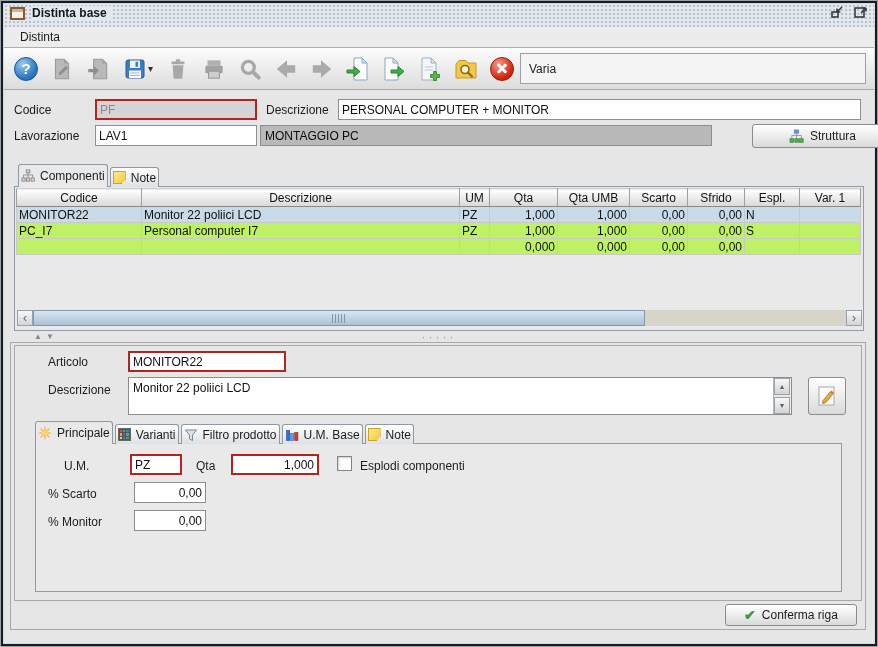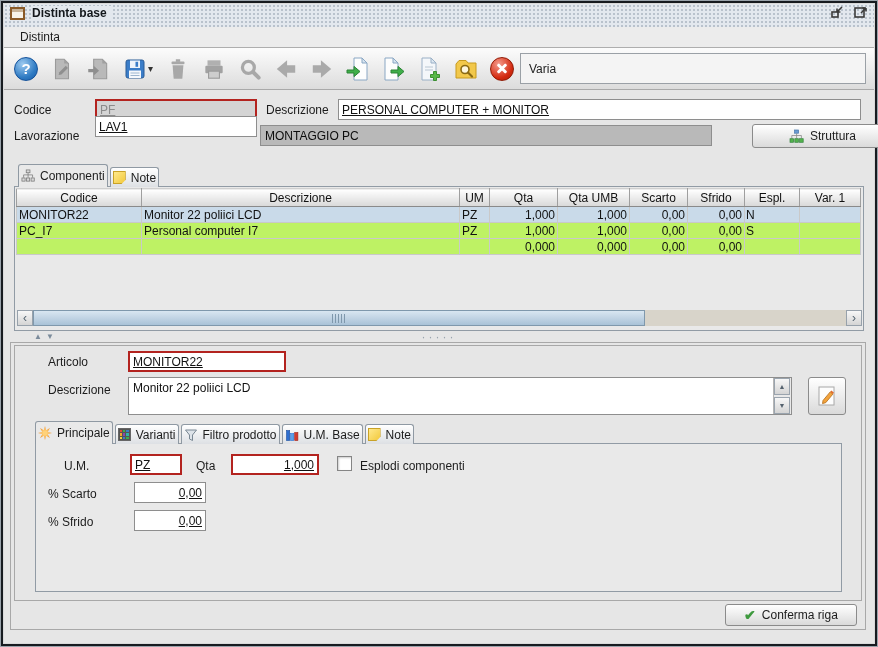--- a/index.html
+++ b/index.html
@@ -47,21 +47,21 @@
   .caret { font-size:10px; color:#333; }
   .ctx-field { position:absolute; right:8px; top:5px; width:346px; height:31px; box-sizing:border-box;
     background:#f4f4f4; border:1px solid #9aa0a6; font-size:12px; color:#222;
     display:flex; align-items:center; padding-left:8px; }
 
   
   .content { position:absolute; left:4px; top:90px; width:870px; height:553px; background:#e6e6e6; }
 
   .lbl { position:absolute; font-size:12px; color:#1c1c1c; white-space:nowrap; }
   .tf { position:absolute; box-sizing:border-box; border:1px solid #8e8e8e; background:#fff;
-    font-family:"Liberation Sans",sans-serif; font-size:12px; color:#111; padding:0 3px;text-decoration:underline; }
+    font-family:"Liberation Sans",sans-serif; font-size:12px; color:#111; padding:0 3px; }
   .req { border:2px solid #b3231f; }
   .num { text-align:right; }
   .dis { background:#d4d4d4; color:#8b8b8b; }
   .ro  { position:absolute; box-sizing:border-box; border:1px solid #8e8e8e; background:#b9b9b9;
     font-size:12px; color:#0c0c0c; display:flex; align-items:center; padding:0 4px; }
   .btn { position:absolute; box-sizing:border-box; display:flex; align-items:center; justify-content:center; gap:6px;
     border:1px solid #8b8b8b; border-radius:3px; background:linear-gradient(#ffffff,#dadada);
     font-size:12px; color:#1c1c1c; }
 
   
@@ -254,21 +254,21 @@
     <div class="ctx-field">Varia</div>
   </div>
 
   <div class="content"></div>
 
   <span class="lbl" style="left:14px; top:103px;">Codice</span>
   <input class="tf req dis" style="left: 95px; top: 99px; width: 162px; height: 21px;" value="PF">
   <span class="lbl" style="left:266px; top:103px;">Descrizione</span>
   <input class="tf" style="left: 338px; top: 99px; width: 523px; height: 21px;" value="PERSONAL COMPUTER + MONITOR">
   <span class="lbl" style="left:14px; top:129px;">Lavorazione</span>
-  <input class="tf" style="left: 95px; top: 116px; width: 162px; height: 21px;" value="LAV1">
+  <input class="tf" style="left: 95px; top: 125px; width: 162px; height: 21px;" value="LAV1">
   <div class="ro" style="left:260px; top:125px; width:452px; height:21px;">MONTAGGIO PC</div>
   <button class="btn" style="left:752px; top:124px; width:141px; height:24px;">
     <svg width="15" height="15" viewBox="0 0 15 15">
       <rect x="5.6" y="1" width="4" height="3.2" fill="#6b9bd2" stroke="#4677ad" stroke-width="0.7"></rect>
       <path d="M7.6 4.4v2.1 M2.8 9.3V6.5h9.6v2.8 M7.6 6.5v2.8" fill="none" stroke="#8a8a8a" stroke-width="0.8"></path>
       <rect x="1" y="9.7" width="3.6" height="3.6" fill="#52b24c" stroke="#35823f" stroke-width="0.7"></rect>
       <rect x="5.8" y="9.7" width="3.6" height="3.6" fill="#52b24c" stroke="#35823f" stroke-width="0.7"></rect>
       <rect x="10.6" y="9.7" width="3.6" height="3.6" fill="#52b24c" stroke="#35823f" stroke-width="0.7"></rect>
     </svg>
     <span>Struttura</span>
@@ -432,20 +432,20 @@
 
   <span class="lbl" style="left:64px; top:459px;">U.M.</span>
   <input class="tf req" style="left: 130px; top: 454px; width: 52px; height: 21px;" value="PZ">
   <span class="lbl" style="left:196px; top:459px;">Qta</span>
   <input class="tf req num" style="left: 231px; top: 454px; width: 88px; height: 21px;" value="1,000">
   <span class="chk" style="left:337px; top:456px;"></span>
   <span class="lbl" style="left:360px; top:459px;">Esplodi componenti</span>
 
   <span class="lbl" style="left:48px; top:487px;">% Scarto</span>
   <input class="tf num" style="left: 134px; top: 482px; width: 72px; height: 21px;" value="0,00">
-  <span class="lbl" style="left:48px; top:515px;">% Sfrido</span>
+  <span class="lbl" style="left:48px; top:515px;">% Monitor</span>
   <input class="tf num" style="left: 134px; top: 510px; width: 72px; height: 21px;" value="0,00">
 
   <button class="btn" style="left:725px; top:604px; width:132px; height:22px;">
     <span class="check-glyph">✔</span>
     <span>Conferma riga</span>
   </button>
 </div>
 
 </body></html>

